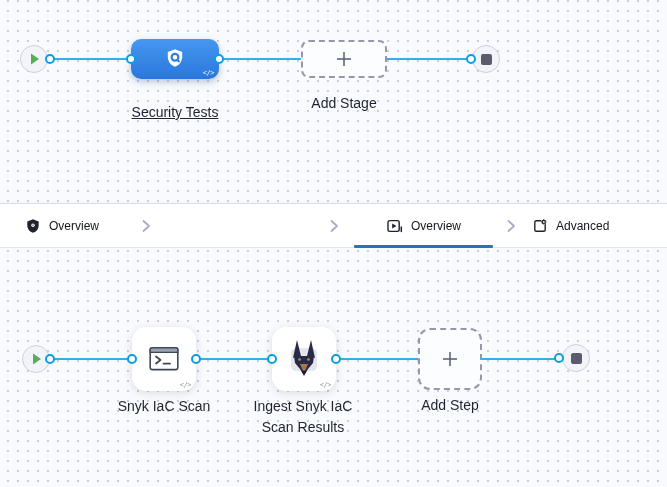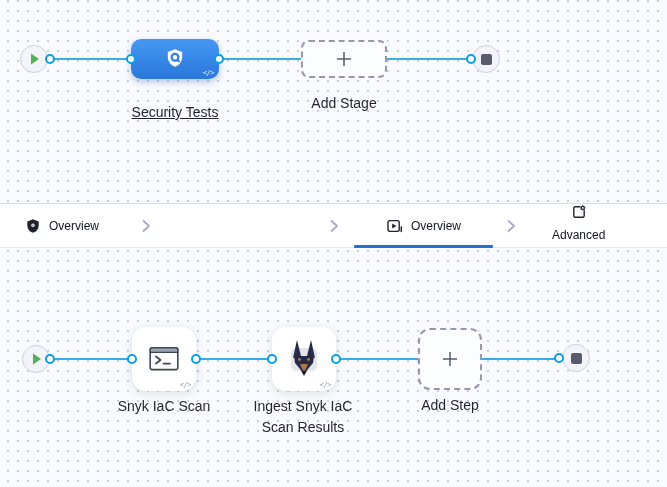--- a/index.html
+++ b/index.html
@@ -114,21 +114,21 @@
       </svg>
       <span>Overview</span>
     </div>
 
     <div class="sep" style="left:506px;">
       <svg width="10" height="14" viewBox="0 0 10 14">
         <polyline points="2.5,2 8,7 2.5,12" fill="none" stroke="#a6a9c4" stroke-width="1.7" stroke-linecap="round" stroke-linejoin="round"></polyline>
       </svg>
     </div>
 
-    <div class="tab" style="left:552px;flex-direction:column;">
+    <div class="tab" style="left:532px;">
       <svg width="16" height="16" viewBox="0 0 16 16">
         <path d="M8.8 2.8 H4.3 Q2.8 2.8 2.8 4.3 V11.7 Q2.8 13.2 4.3 13.2 H11.7 Q13.2 13.2 13.2 11.7 V6.8" fill="none" stroke="#20222e" stroke-width="1.4" stroke-linecap="round"></path>
         <circle cx="11.8" cy="3.9" r="1.5" fill="none" stroke="#20222e" stroke-width="1.2"></circle>
         <g stroke="#20222e" stroke-width="1">
           <line x1="11.8" y1="1.2" x2="11.8" y2="2.1"></line>
             <line x1="11.8" y1="5.7" x2="11.8" y2="6.6"></line>
           <line x1="9.1" y1="3.9" x2="10" y2="3.9"></line>
             <line x1="13.6" y1="3.9" x2="14.5" y2="3.9"></line>
           <line x1="9.9" y1="2" x2="10.6" y2="2.7"></line>
             <line x1="13" y1="5.1" x2="13.7" y2="5.8"></line>

